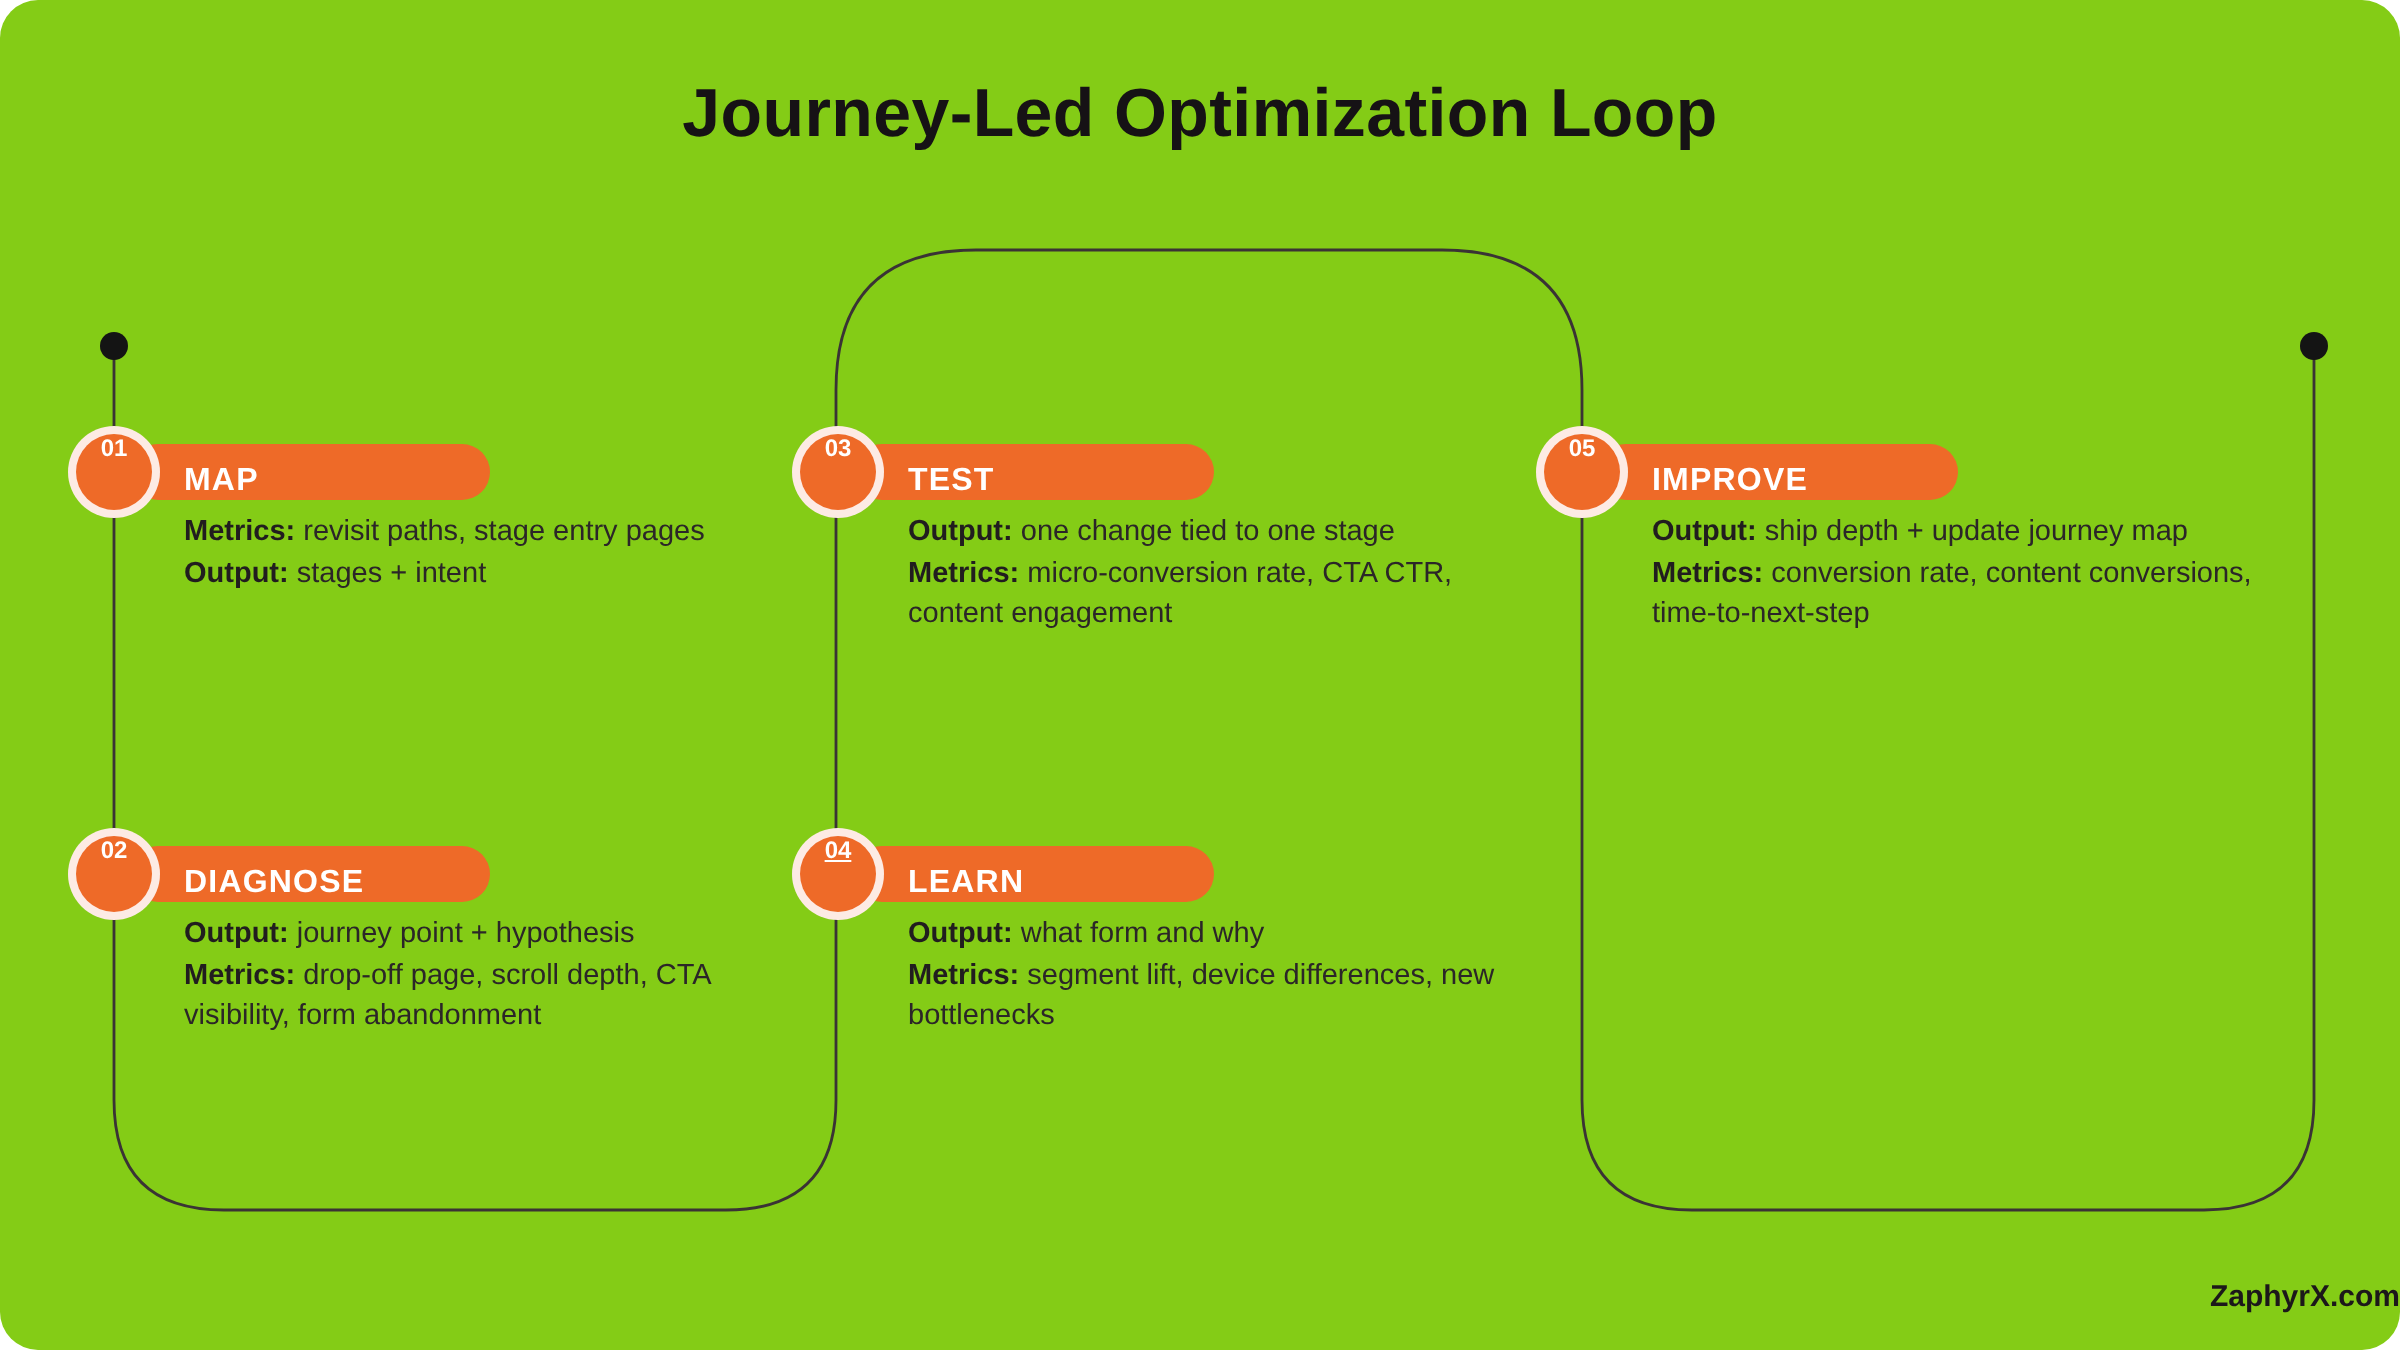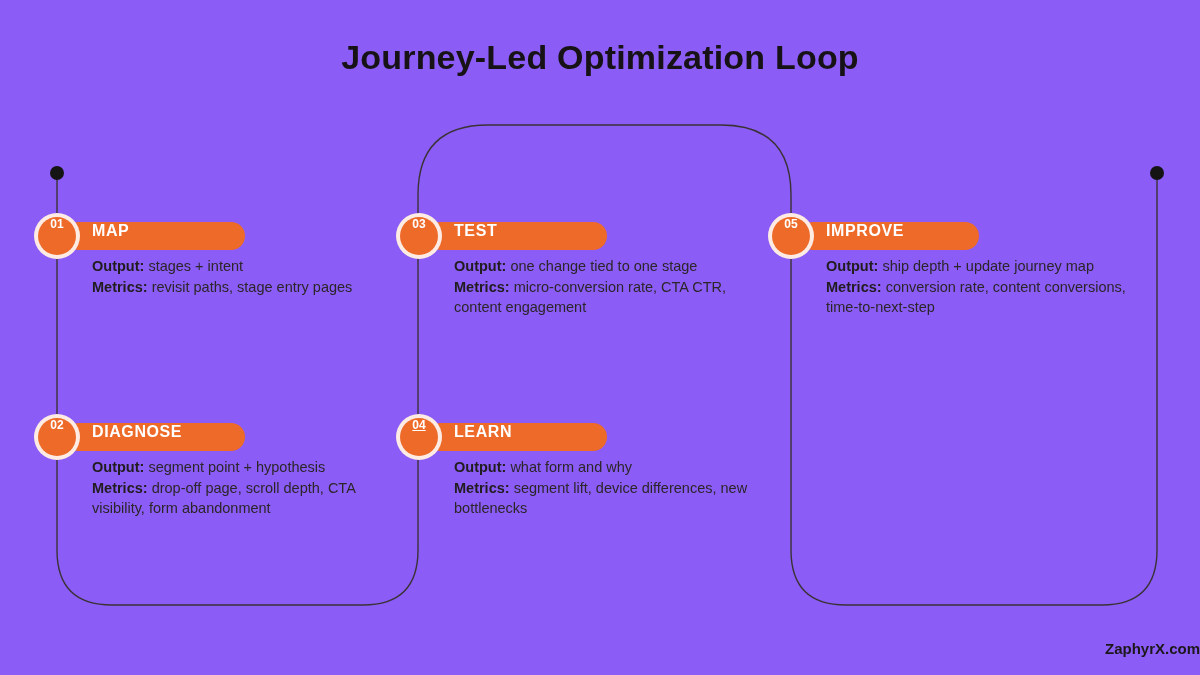--- a/index.html
+++ b/index.html
@@ -4,22 +4,23 @@
 <style>
   html,body{margin:0;padding:0;}
   body{
     font-family:"Liberation Sans", sans-serif;
     background:#ffffff;
   }
   .canvas{
     position:relative;
     width:1200px;
     height:675px;
-    background:#8b5cf6;
+    background:#84cc16;
     overflow:hidden;
+    border-radius:19px;
   }
   .page-title{
     position:absolute;
     top:38px; left:0; width:1200px;
     text-align:center;
     font-size:34px;
     font-weight:800;
     letter-spacing:.2px;
     color:#161215;
   }
@@ -33,21 +34,21 @@
     z-index:2;
   }
   .pill{
     position:absolute;
     top:0;
     height:28px;
     width:180px;
     background:#ee6a28;
     border-radius:14px;
     display:flex;
-    align-items:flex-start;
+    align-items:flex-end;
   }
   .pill-label{
     color:#ffffff;
     font-weight:700;
     font-size:16px;
     letter-spacing:.6px;
     padding-left:27px;
   }
   .num-circle{
     position:absolute;
@@ -96,34 +97,34 @@
   </svg>
 
   <div class="stage" style="left:65px; top:222px; width:330px;">
     <div class="pill" style="left:0;">
       <span class="pill-label">MAP</span>
     </div>
     <div class="num-circle" style="left:-27px;">
       <span>01</span>
     </div>
     <div class="desc" style="left:27px; width:305px;">
+      <p><b>Metrics:</b> <span>revisit paths, stage entry pages</span></p>
       <p><b>Output:</b> <span>stages + intent</span></p>
-      <p><b>Metrics:</b> <span>revisit paths, stage entry pages</span></p>
     </div>
   </div>
 
   <div class="stage" style="left:65px; top:423px; width:330px;">
     <div class="pill" style="left:0;">
       <span class="pill-label">DIAGNOSE</span>
     </div>
     <div class="num-circle" style="left:-27px;">
       <span>02</span>
     </div>
     <div class="desc" style="left:27px; width:295px;">
-      <p><b>Output:</b> <span>segment point + hypothesis</span></p>
+      <p><b>Output:</b> <span>journey point + hypothesis</span></p>
       <p><b>Metrics:</b> <span>drop-off page, scroll depth, CTA visibility, form abandonment</span></p>
     </div>
   </div>
 
   <div class="stage" style="left:427px; top:222px; width:320px;">
     <div class="pill" style="left:0;">
       <span class="pill-label">TEST</span>
     </div>
     <div class="num-circle" style="left:-27px;">
       <span>03</span>

